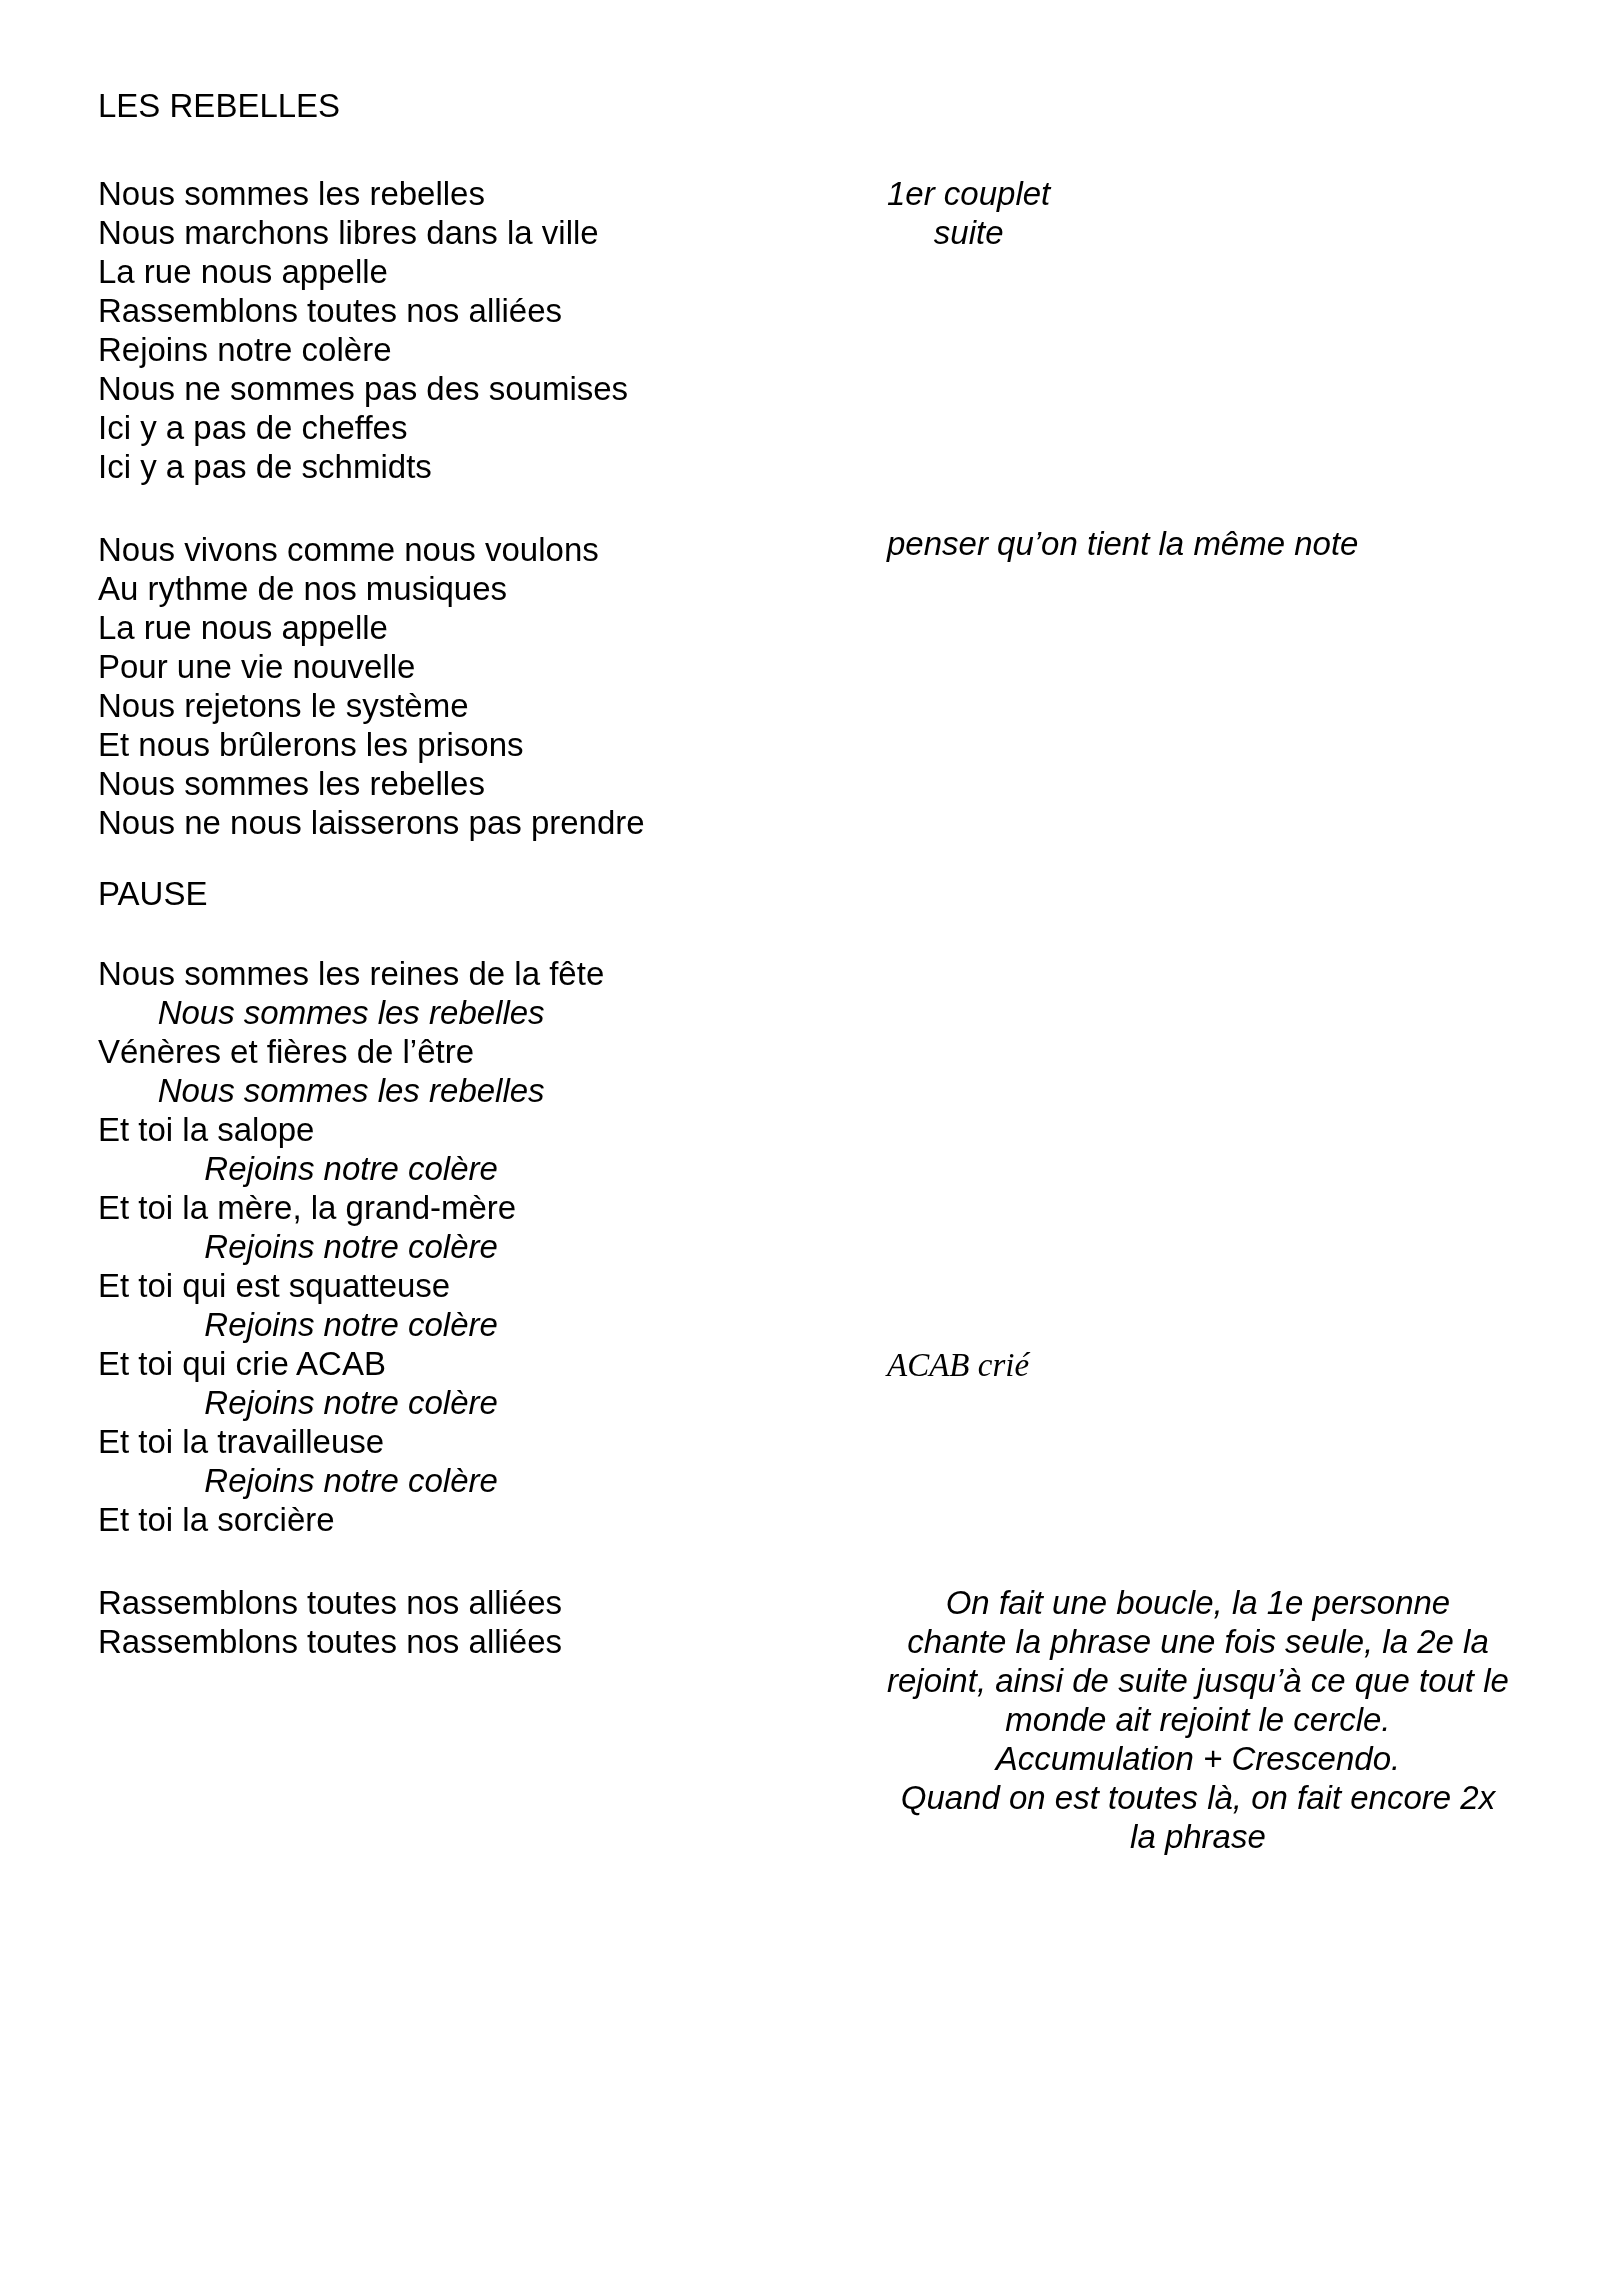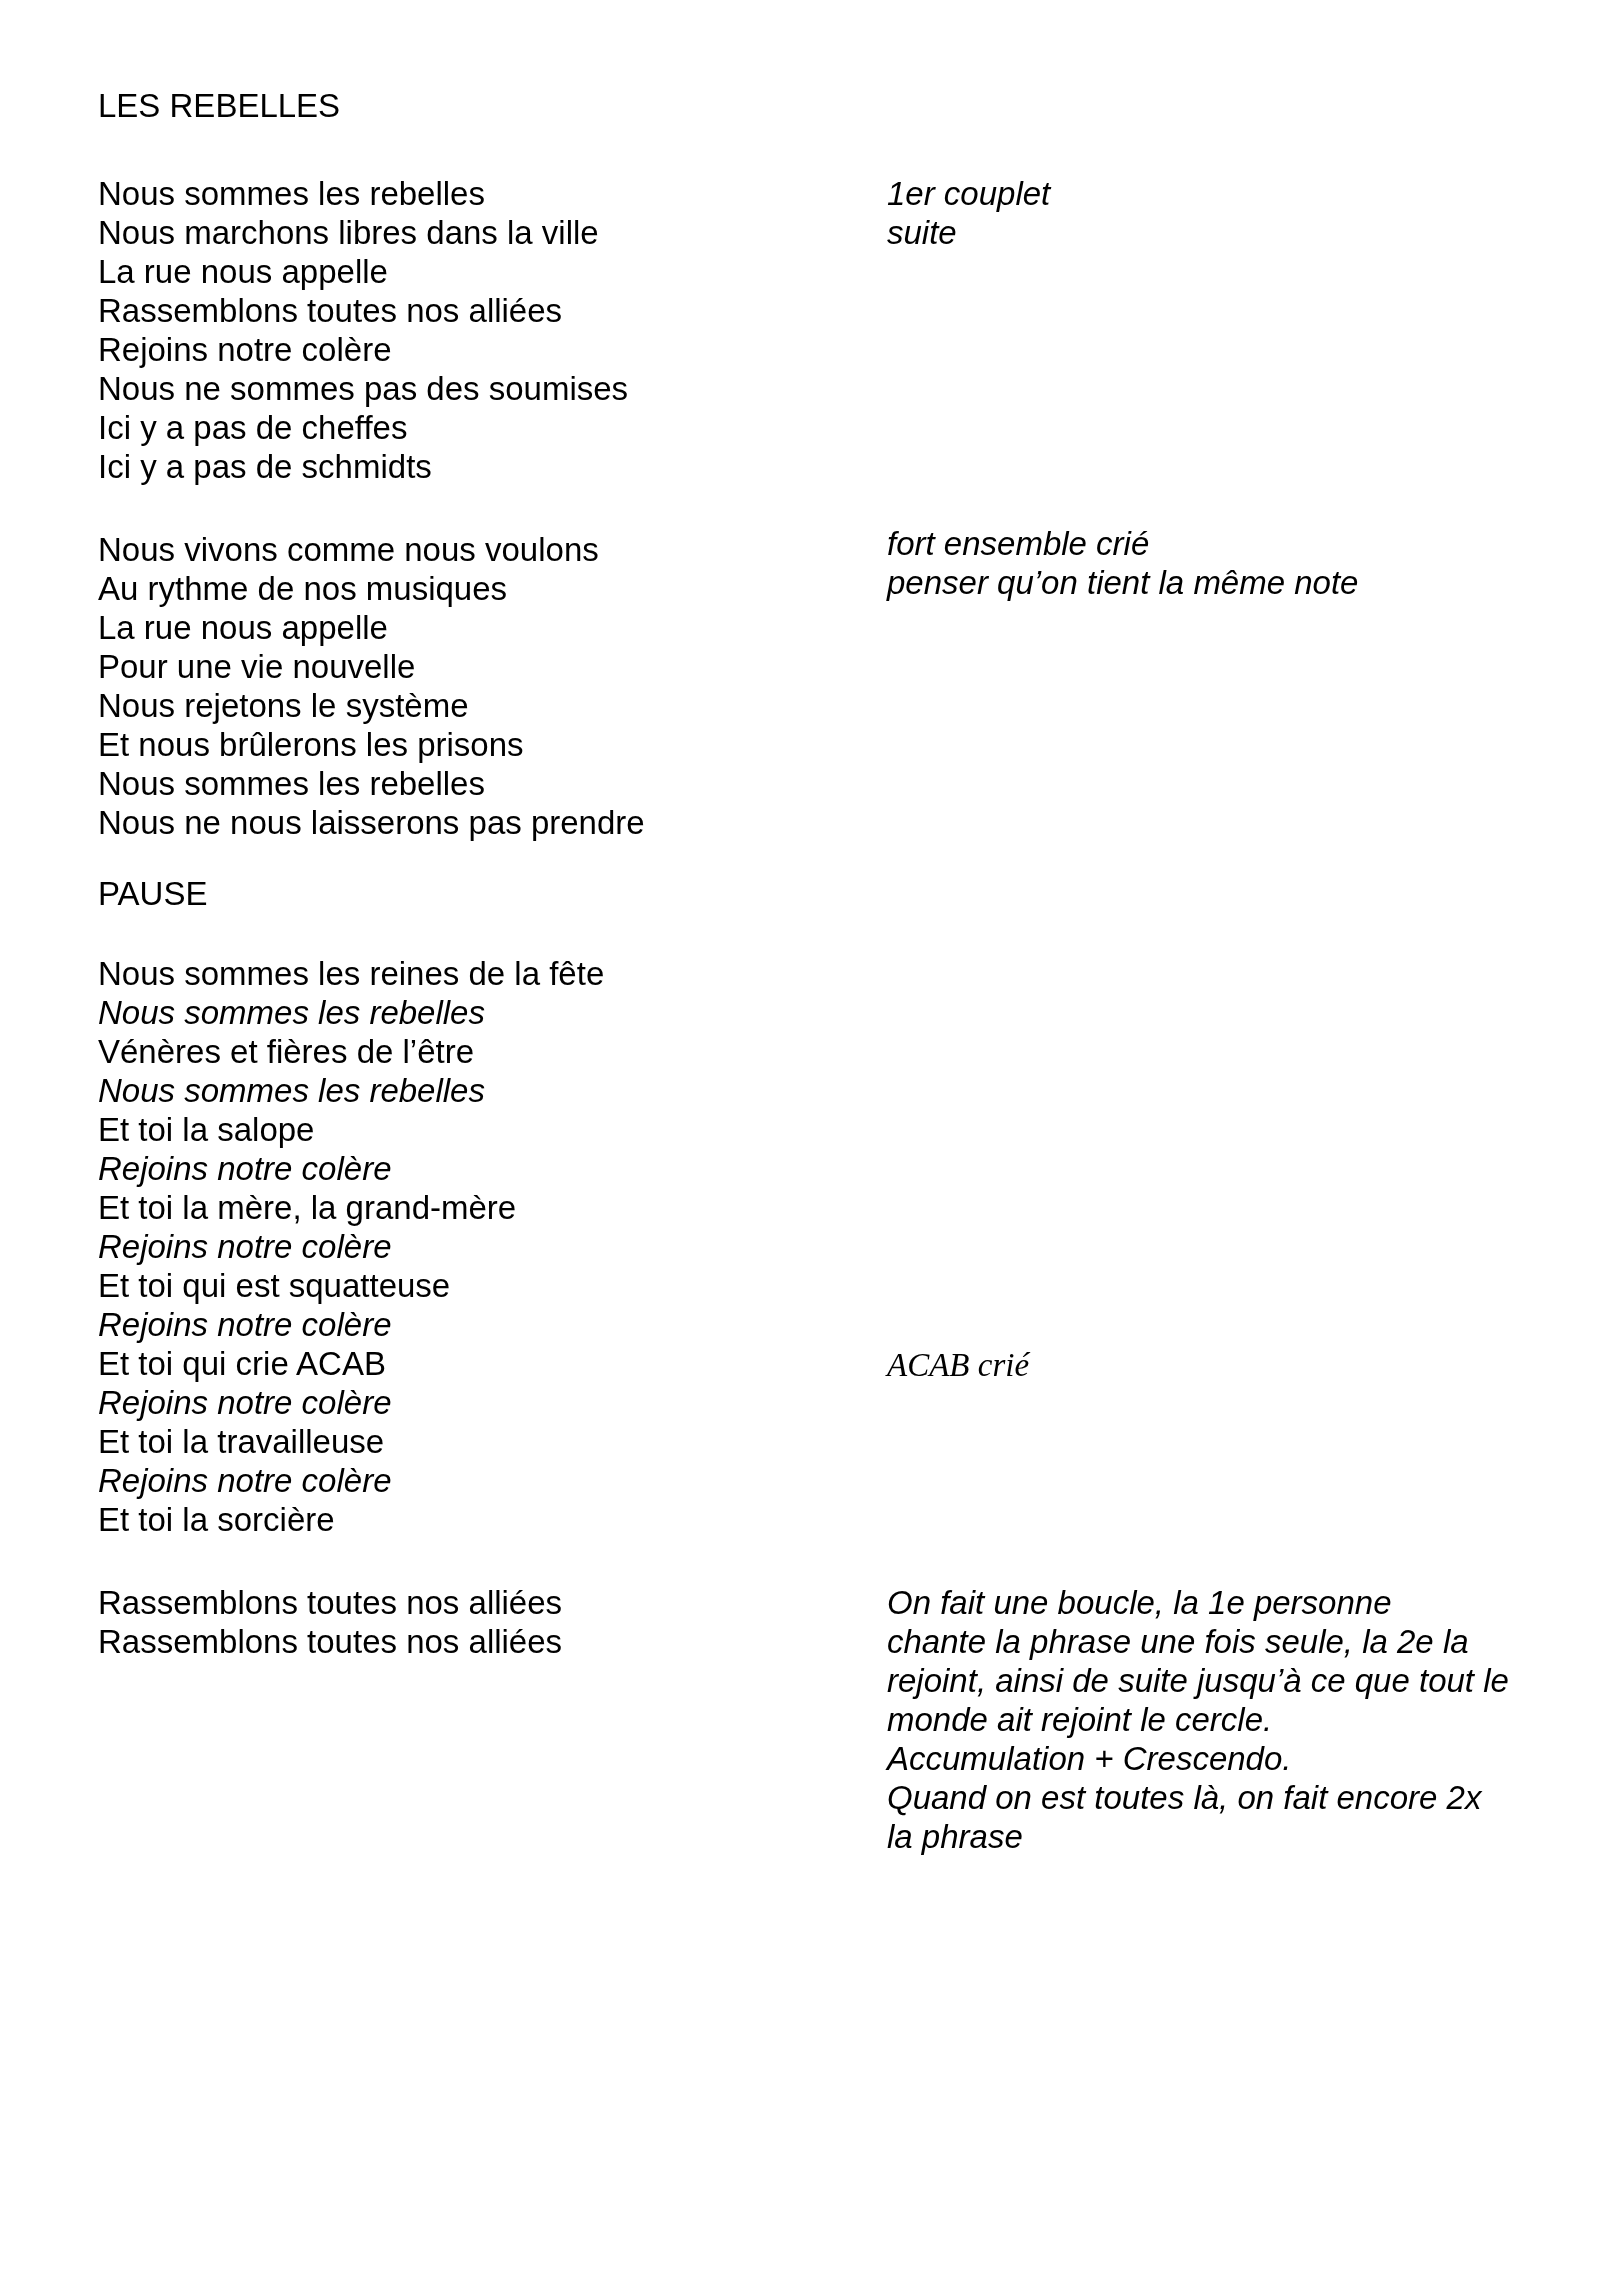--- a/index.html
+++ b/index.html
@@ -17,21 +17,21 @@
     font-size: 33px;
     line-height: 39px;
     overflow: hidden;
     padding-left: 28px;
   }
   .block {
     position: absolute;
     white-space: pre;
   }
   .line { white-space: pre; }
-  .italic { font-style: italic; }
+  .italic { font-style: italic; text-align: center; }
 
   .title   { left: 98px; top: 86px; }
   .s1      { left: 98px; top: 174px; }
   .a1      { left: 887px; top: 174px; }
   .s2      { left: 98px; top: 524px; margin-top: 6px; }
   .a2      { left: 887px; top: 524px; }
   .pause   { left: 98px; top: 874px; text-align: right; }
   .s3      { left: 98px; top: 954px; }
   .a3      { left: 887px; top: 954px; }
   .a4      { left: 887px; top: 1346px; font-family: Liberation Serif, serif; }
@@ -44,21 +44,21 @@
 <div class="page">
 
   <div class="block title">LES REBELLES</div>
 
   <div class="block s1"><div class="line">Nous sommes les rebelles</div><div class="line">Nous marchons libres dans la ville</div><div class="line">La rue nous appelle</div><div class="line">Rassemblons toutes nos alliées</div><div class="line">Rejoins notre colère</div><div class="line">Nous ne sommes pas des soumises</div><div class="line">Ici y a pas de cheffes</div><div class="line">Ici y a pas de schmidts</div></div>
 
   <div class="block a1"><div class="line italic">1er couplet</div><div class="line italic">suite</div></div>
 
   <div class="block s2"><div class="line">Nous vivons comme nous voulons</div><div class="line">Au rythme de nos musiques</div><div class="line">La rue nous appelle</div><div class="line">Pour une vie nouvelle</div><div class="line">Nous rejetons le système</div><div class="line">Et nous brûlerons les prisons</div><div class="line">Nous sommes les rebelles</div><div class="line">Nous ne nous laisserons pas prendre</div></div>
 
-  <div class="block a2"><div class="line italic">fort ensemble crié</div><div class="line italic">penser qu’on tient la même note</div></div>
+  <div class="block a2"><div class="line italic">penser qu’on tient la même note</div></div>
 
   <div class="block pause">PAUSE</div>
 
   <div class="block s3"><div class="line">Nous sommes les reines de la fête</div><div class="line italic">Nous sommes les rebelles</div><div class="line">Vénères et fières de l’être</div><div class="line italic">Nous sommes les rebelles</div><div class="line">Et toi la salope</div><div class="line italic">Rejoins notre colère</div><div class="line">Et toi la mère, la grand-mère</div><div class="line italic">Rejoins notre colère</div><div class="line">Et toi qui est squatteuse</div><div class="line italic">Rejoins notre colère</div><div class="line">Et toi qui crie ACAB</div><div class="line italic">Rejoins notre colère</div><div class="line">Et toi la travailleuse</div><div class="line italic">Rejoins notre colère</div><div class="line">Et toi la sorcière</div></div>
 
 
   <div class="block a4"><div class="line italic">ACAB crié</div></div>
 
   <div class="block s4"><div class="line">Rassemblons toutes nos alliées</div><div class="line">Rassemblons toutes nos alliées</div></div>
 

